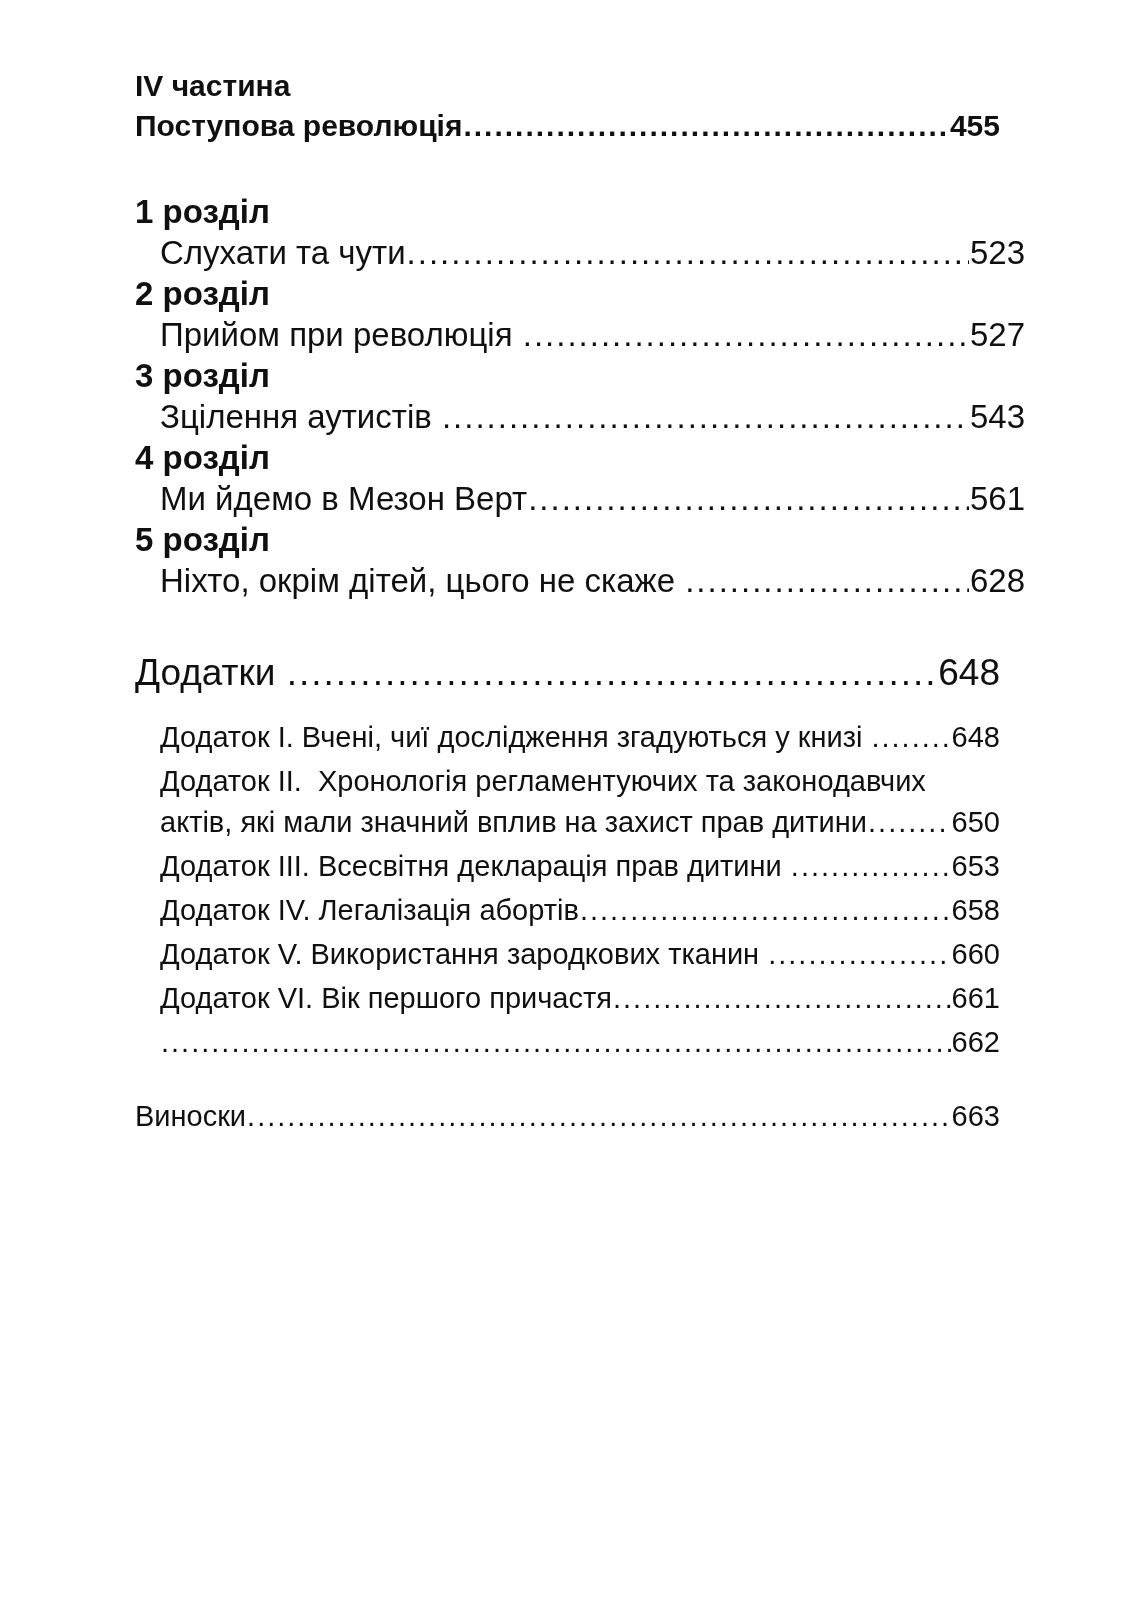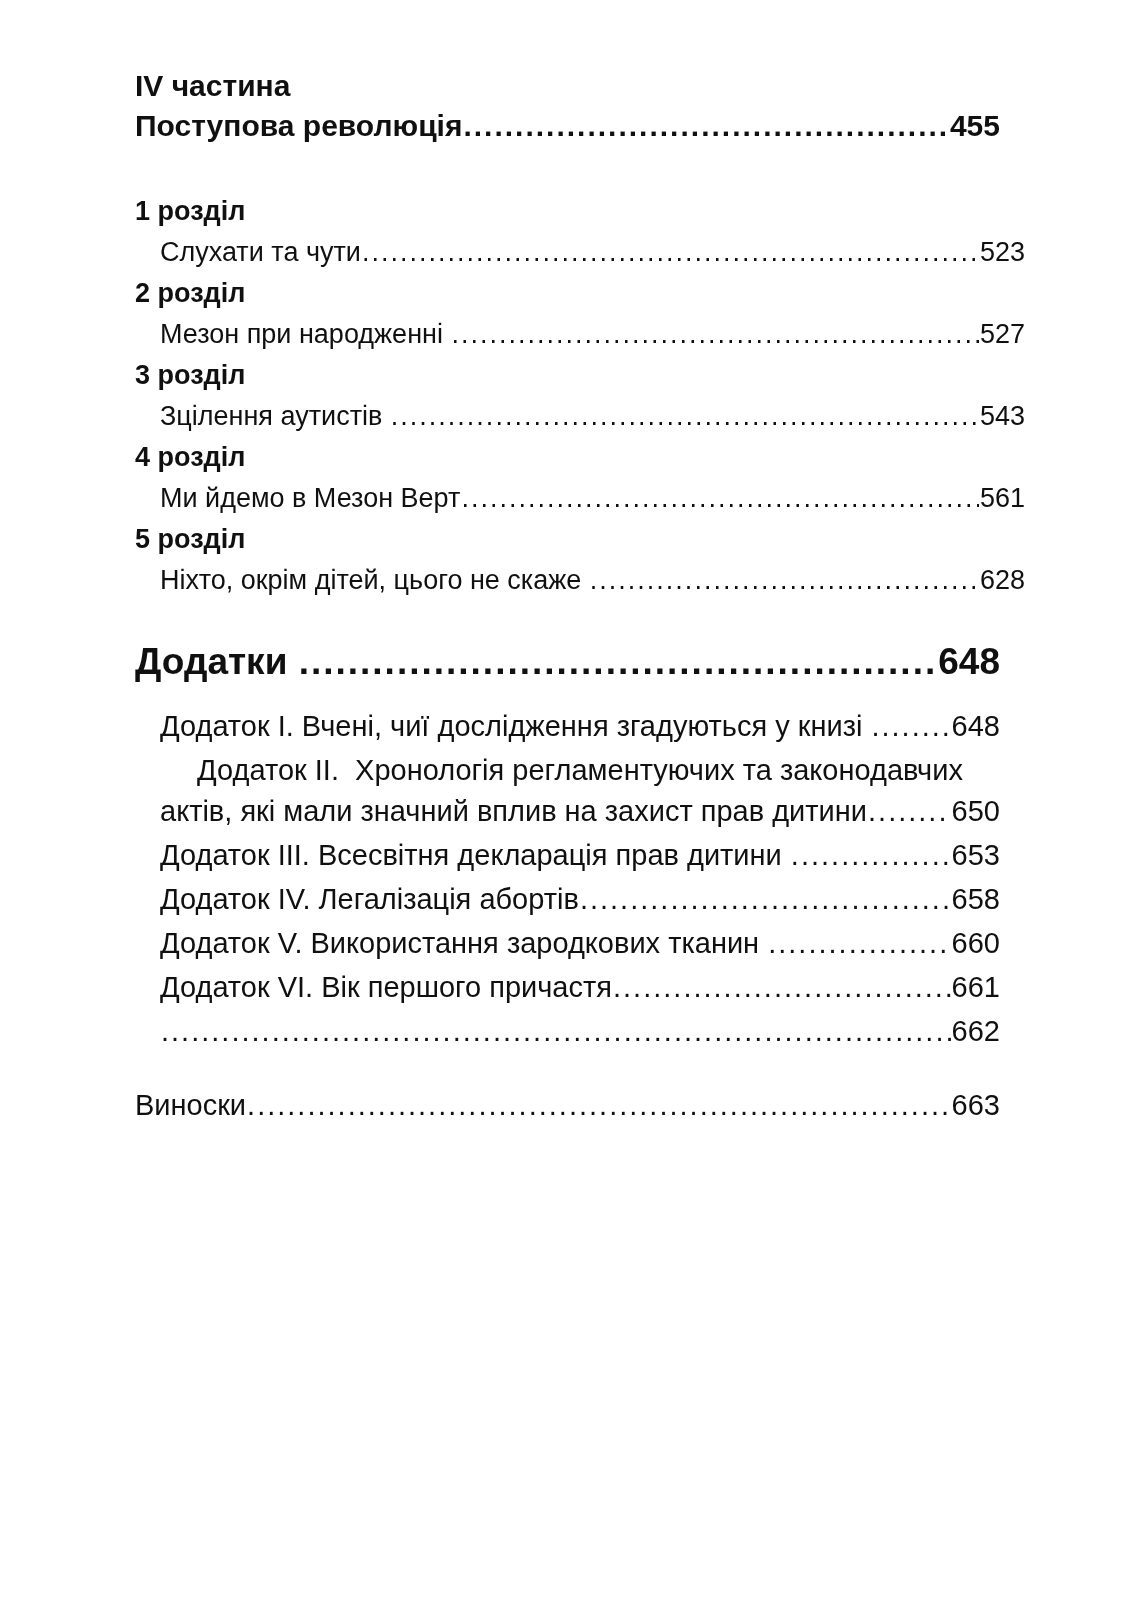--- a/index.html
+++ b/index.html
@@ -53,52 +53,51 @@
     font-size: 30px;
     font-weight: bold;
     line-height: 40px;
   }
 
   
   .chapter-list {
     margin: 45px 0 0 0;
     padding: 0;
     list-style: none;
-    font-size: 27px;
+    font-size: 33px;
     line-height: 41px;
   }
   .chapter-heading {
     font-weight: bold;
   }
   .chapter-title-line {
     padding-left: 25px;
   }
   .chapter-title-line .toc-title,
   .chapter-title-line .page-num {
     font-weight: normal;
   }
 
   
   .appendix-section-heading {
-    margin-top: 36px;
+    margin-top: 47px;
     font-size: 37px;
-    font-weight: bold;
+    font-weight: normal;
     line-height: 50px;
   }
   .appendix-list {
     margin: 19px 0 0 0;
     padding: 0;
     list-style: none;
     font-size: 29px;
     line-height: 41px;
   }
   .appendix-entry {
     padding-left: 25px;
     margin-bottom: 3px;
-    text-align: center;
   }
   .appendix-first-line {
     white-space: pre;
   }
 
   
   .footnotes-line {
     margin-top: 33px;
     font-size: 29px;
     line-height: 41px;
@@ -124,21 +123,21 @@
       <div class="chapter-heading">1 розділ</div>
       <div class="toc-line chapter-title-line">
         <span class="toc-title">Слухати та чути</span>
         <span class="dots"></span>
         <span class="page-num">523</span>
       </div>
     </li>
     <li class="chapter-entry">
       <div class="chapter-heading">2 розділ</div>
       <div class="toc-line chapter-title-line">
-        <span class="toc-title">Мезон при народженні </span>
+        <span class="toc-title">Прийом при революція </span>
         <span class="dots"></span>
         <span class="page-num">527</span>
       </div>
     </li>
     <li class="chapter-entry">
       <div class="chapter-heading">3 розділ</div>
       <div class="toc-line chapter-title-line">
         <span class="toc-title">Зцілення аутистів </span>
         <span class="dots"></span>
         <span class="page-num">543</span>

